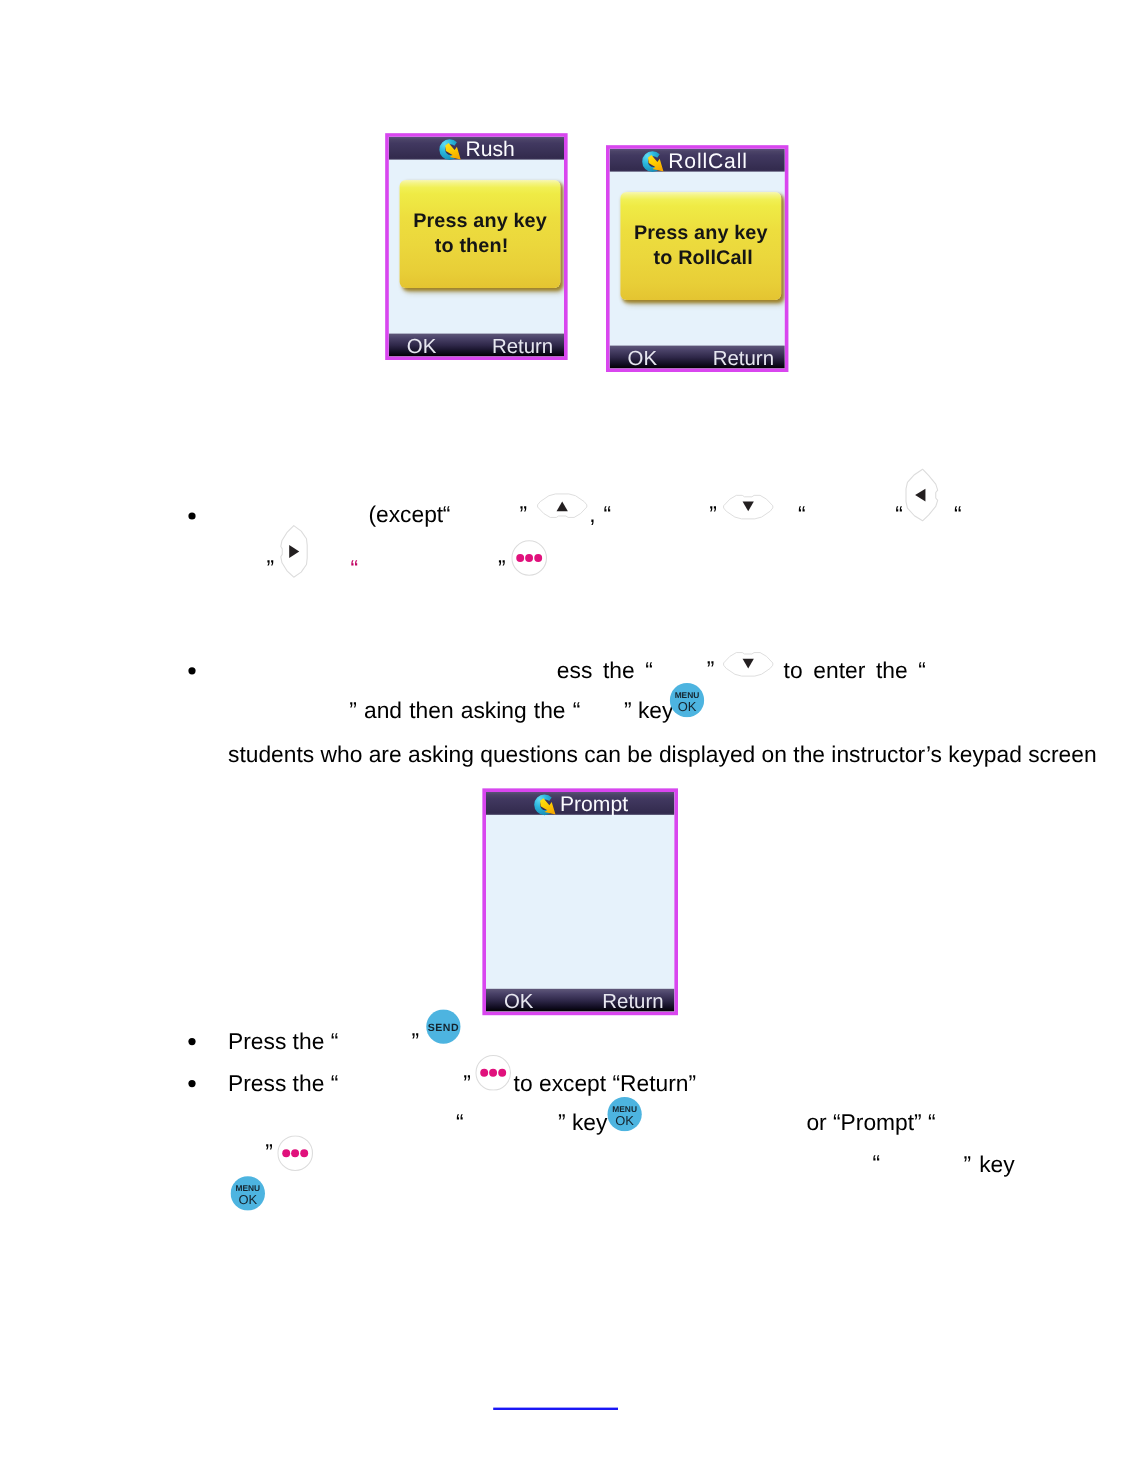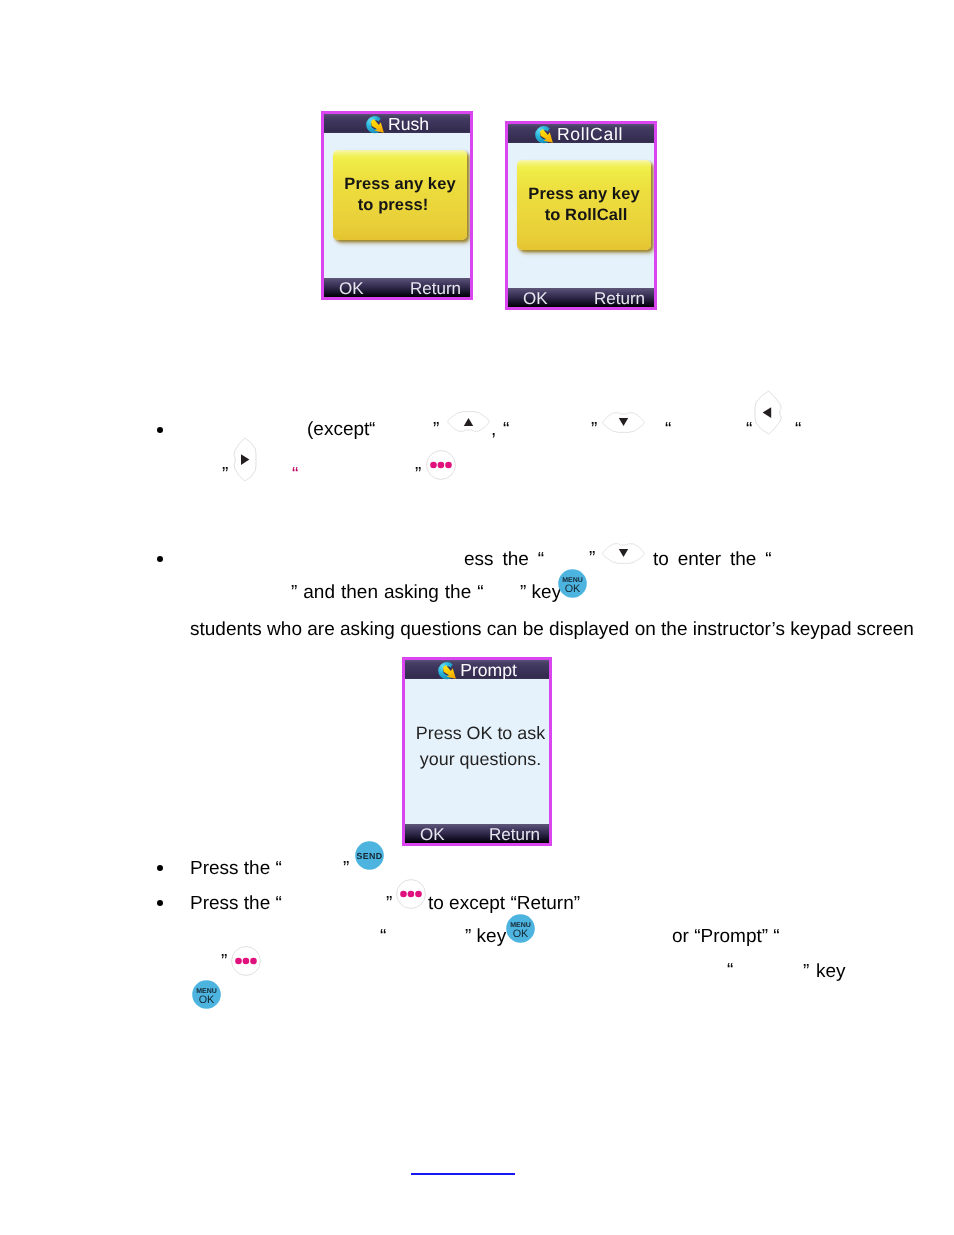--- a/index.html
+++ b/index.html
@@ -71,21 +71,21 @@
             </linearGradient>
           </defs>
           <path d="M13.6 3.3 A7.1 7.1 0 1 0 13.6 13.5 L11.9 11.0 A3.7 3.7 0 1 1 11.9 5.8 Z" fill="url(#tg1)"></path>
           <path d="M5.6 5.6 L7.9 3.8 L12.0 8.7 L13.6 6.4 L16.2 15.1 L8.6 13.4 L10.6 12.1 L6.0 9.3 Z" fill="url(#yg1)"></path>
         </svg>
       </span>
     <span class="dev-hdr-title">Rush</span>
   </div>
   <div class="ybtn" style="left:9px;top:36px;width:134px;height:90px;padding-top:0px;box-sizing:border-box;">
     <div>Press any key</div>
-    <div style="margin-right:14px;">to press!</div>
+    <div style="margin-right:14px;">to then!</div>
   </div>
   <div class="dev-ftr">
     <span class="lk">OK</span>
     <span class="rk">Return</span>
   </div>
 </div>
 
 <div class="device" id="dev2" style="left:481px;top:121px;width:152px;height:189px;margin-left:24px;">
   <div class="dev-hdr" style="padding-right:5px;">
     <span class="hdricon">
@@ -111,21 +111,21 @@
   <div class="ybtn" style="left:9px;top:36px;width:134px;height:90px;padding-top:0px;box-sizing:border-box;">
     <div>Press any key</div>
     <div style="margin-left:4px;">to RollCall</div>
   </div>
   <div class="dev-ftr">
     <span class="lk">OK</span>
     <span class="rk">Return</span>
   </div>
 </div>
 
-<div class="device" id="dev3" style="left:402px;top:657px;width:150px;height:189px;">
+<div class="device" id="dev3" style="left:402px;top:657px;width:163px;height:189px;">
   <div class="dev-hdr">
     <span class="hdricon">
         <svg width="20" height="20" viewBox="0.6 0.4 16.5 16.5" aria-hidden="true" style="overflow:visible">
           <defs>
             <radialGradient id="tg3" cx="0.3" cy="0.22" r="0.92">
               <stop offset="0" stop-color="#63dcf2"></stop>
               <stop offset="0.42" stop-color="#2bb7dd"></stop>
               <stop offset="1" stop-color="#1184b0"></stop>
             </radialGradient>
             <linearGradient id="yg3" x1="0.15" y1="0" x2="0.55" y2="1">
@@ -133,24 +133,20 @@
               <stop offset="0.45" stop-color="#ffcf00"></stop>
               <stop offset="1" stop-color="#f5a800"></stop>
             </linearGradient>
           </defs>
           <path d="M13.6 3.3 A7.1 7.1 0 1 0 13.6 13.5 L11.9 11.0 A3.7 3.7 0 1 1 11.9 5.8 Z" fill="url(#tg3)"></path>
           <path d="M5.6 5.6 L7.9 3.8 L12.0 8.7 L13.6 6.4 L16.2 15.1 L8.6 13.4 L10.6 12.1 L6.0 9.3 Z" fill="url(#yg3)"></path>
         </svg>
       </span>
     <span class="dev-hdr-title">Prompt</span>
   </div>
-  <div class="screen-txt" style="top:61px;left:7px;right:0;">
-    <div>Press OK to ask</div>
-    <div>your questions.</div>
-  </div>
   <div class="dev-ftr">
     <span class="lk">OK</span>
     <span class="rk">Return</span>
   </div>
 </div>
 
 <div class="bullet" style="left:157px;top:427px;"></div>
 <div class="ptext" style="left:307px;top:420px;">(except</div>
 <div class="ptext" style="left:369px;top:420px;">“</div>
 <div class="ptext" style="left:433px;top:420px;">”</div>

